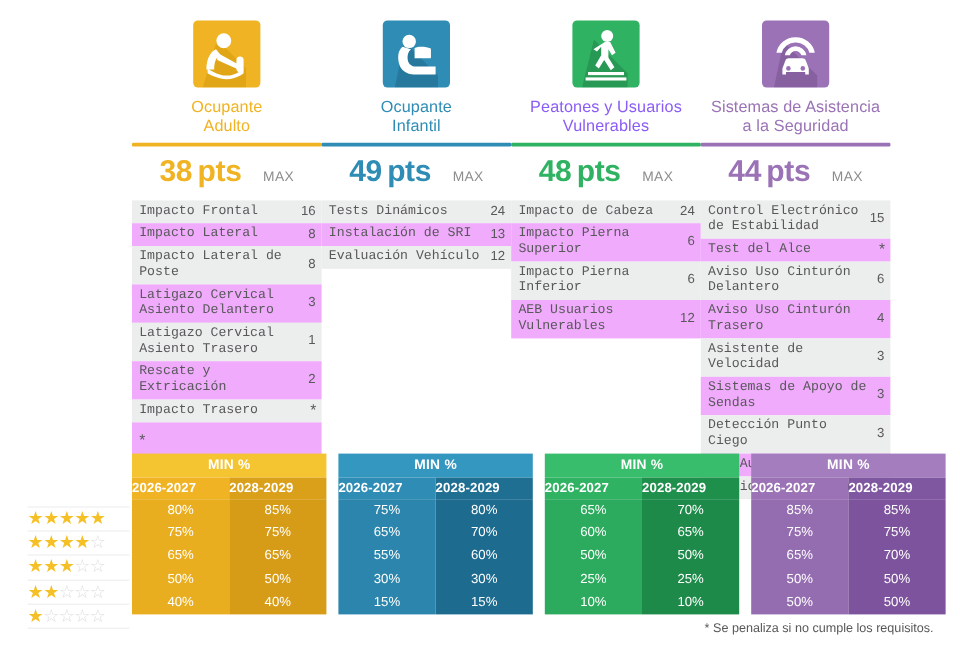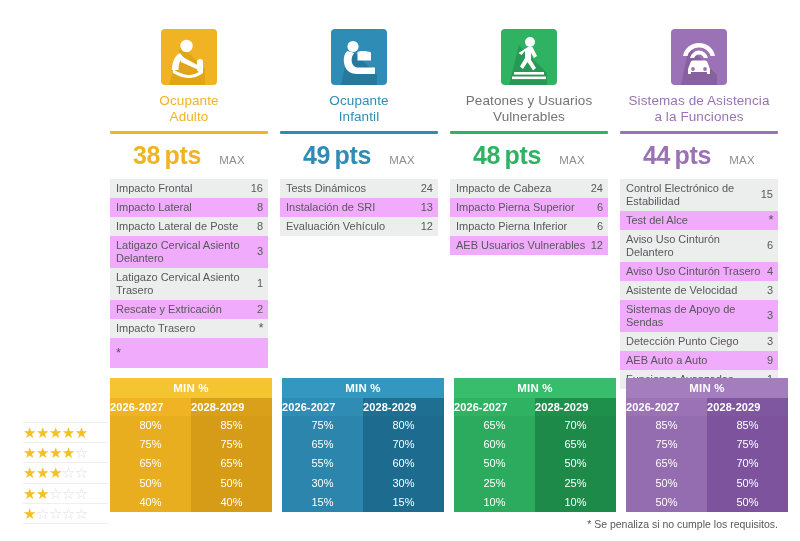--- a/index.html
+++ b/index.html
@@ -13,26 +13,25 @@
     font-family: "Liberation Sans", sans-serif;
     overflow: hidden;
     position: relative;
     color: #4a4a4a;
   }
 
   
   .columns {
     position: absolute;
     left: 0;
-    top: 16px;
+    top: 4px;
     width: 680px;
     height: 375px;
     display: flex;
     padding: 0;
-    gap: 12px;
   }
   .col {
     width: 172px;
     position: relative;
   }
   .col.c0 { margin-left: 110px; }
   .col.c1 { margin-left: 0px; }
   .col.c2 { margin-left: 0px; }
   .col.c3 { margin-left: 0px; }
 
@@ -93,21 +92,21 @@
     justify-content: space-between;
     font-size: 11px;
     line-height: 13px;
     color: #58585a;
     padding: 3px 5px 3px 6px;
     box-sizing: border-box;
     min-height: 19px;
   }
   .list-row.odd { background: #eceded; }
   .list-row.even { background: #f0abfc; justify-content: space-between; }
-  .list-row .lbl { padding-right: 5px; }
+  .list-row .lbl { padding-right: 5px; font-family: Liberation Mono, monospace; }
   .list-row .val {
     font-size: 11px;
     color: #58585a;
     flex: 0 0 auto;
     text-align: right;
   }
   .list-row .val.star { font-size: 13px; line-height: 8px; }
   .list-row.two { min-height: 30px; }
 
   
@@ -282,21 +281,21 @@
   <div class="col c2">
     <div class="icon-box" style="background:#2fb262">
       <svg width="56" height="56" viewBox="0 0 56 56">
         <polygon points="18,16 46,44 46,56 8,56" fill="#279954"></polygon>
         <circle cx="29" cy="13" r="5" fill="#ffffff"></circle>
         <path d="M27 18 L31.5 18 L36 27 L33 29 L30 24 L30 31 L35 39 L32 41.5 L26.5 33 L22 40 L19 37.5 L24 29 L24 22 L20.5 26 L17.5 24 Z" fill="#ffffff"></path>
         <rect x="13" y="43" width="30" height="2.6" fill="#ffffff"></rect>
         <rect x="11" y="47.5" width="34" height="2.6" fill="#ffffff"></rect>
       </svg>
     </div>
-    <div class="cat-title" style="color:#737373">
+    <div class="cat-title" style="color:#8b5cf6">
       <span>Peatones y Usuarios</span><br>
       <span>Vulnerables</span>
     </div>
     <div class="rule" style="background:#2fb262"></div>
     <div class="score" style="color:#2fb262">
       <span class="pts-num">48</span>
       <span class="pts-word">pts</span><span class="max">MAX</span>
     </div>
     <div class="list">
       <div class="list-row odd">
@@ -324,21 +323,21 @@
         <polygon points="18,18 46,46 46,56 10,56" fill="#86609f"></polygon>
         <path d="M28 14 A16 16 0 0 1 44 27 L39.5 27 A11.5 11.5 0 0 0 28 18.5 A11.5 11.5 0 0 0 16.5 27 L12 27 A16 16 0 0 1 28 14 Z" fill="#ffffff"></path>
         <path d="M28 21.5 A9.5 9.5 0 0 1 37 29 L32.8 29 A5.4 5.4 0 0 0 28 25.5 A5.4 5.4 0 0 0 23.2 29 L19 29 A9.5 9.5 0 0 1 28 21.5 Z" fill="#ffffff"></path>
         <path d="M17 40 L19.5 33.5 C20 32.2 21 31.6 22.3 31.6 L33.7 31.6 C35 31.6 36 32.2 36.5 33.5 L39 40 L39 45 L36 45 L36 43 L20 43 L20 45 L17 45 Z" fill="#ffffff"></path>
         <circle cx="22" cy="40" r="1.9" fill="#9a72b5"></circle>
         <circle cx="34" cy="40" r="1.9" fill="#9a72b5"></circle>
       </svg>
     </div>
     <div class="cat-title" style="color:#9a72b5">
       <span>Sistemas de Asistencia</span><br>
-      <span>a la Funciones</span>
+      <span>a la Seguridad</span>
     </div>
     <div class="rule" style="background:#9a72b5"></div>
     <div class="score" style="color:#9a72b5">
       <span class="pts-num">44</span>
       <span class="pts-word">pts</span><span class="max">MAX</span>
     </div>
     <div class="list">
       <div class="list-row odd two">
           <span class="lbl">Control Electrónico de Estabilidad</span>
           <span class="val">15</span>

